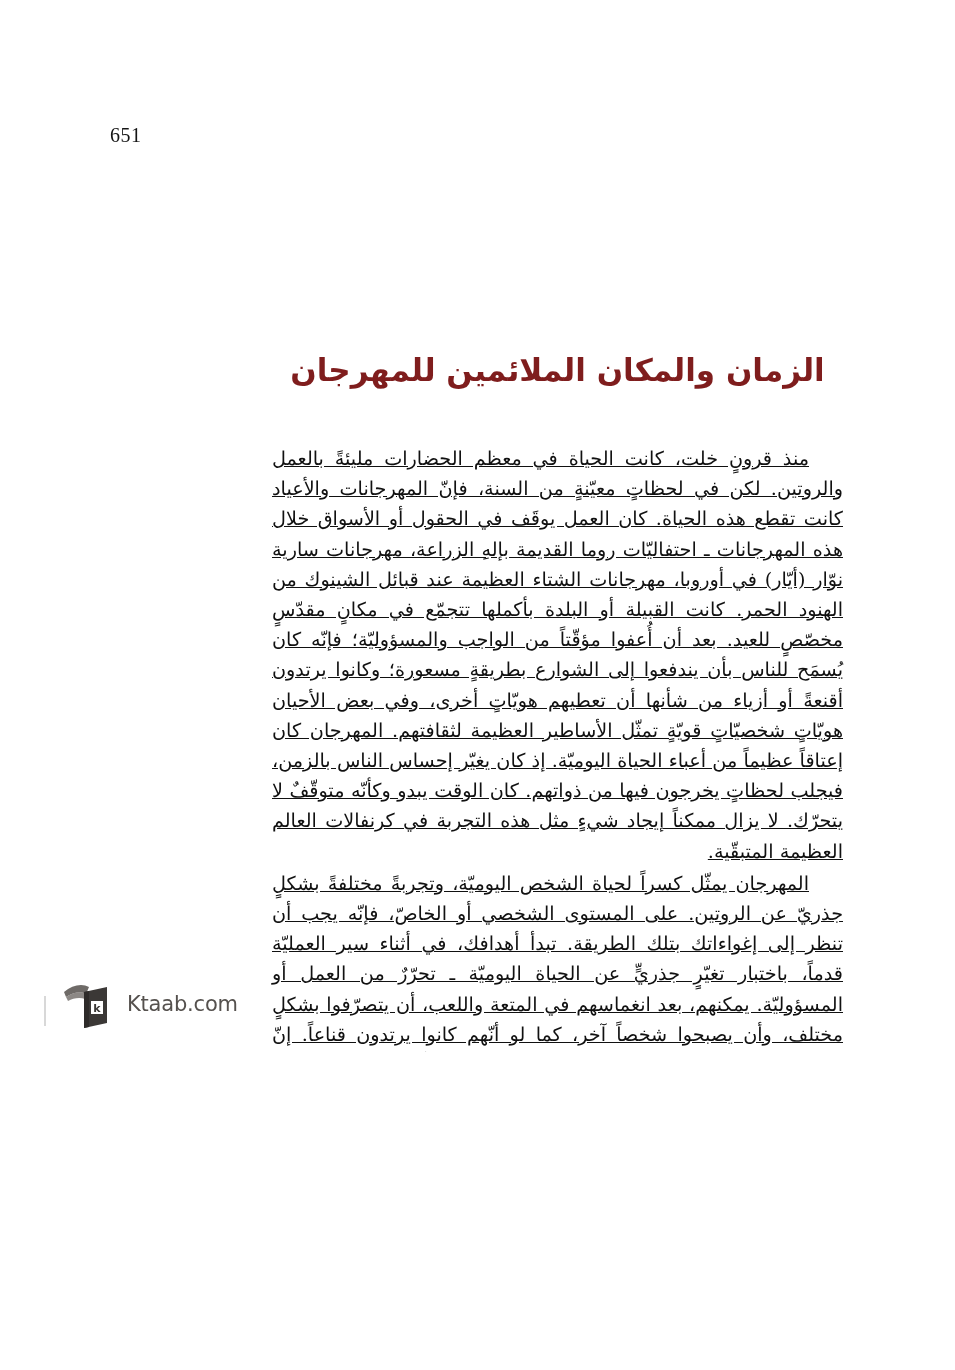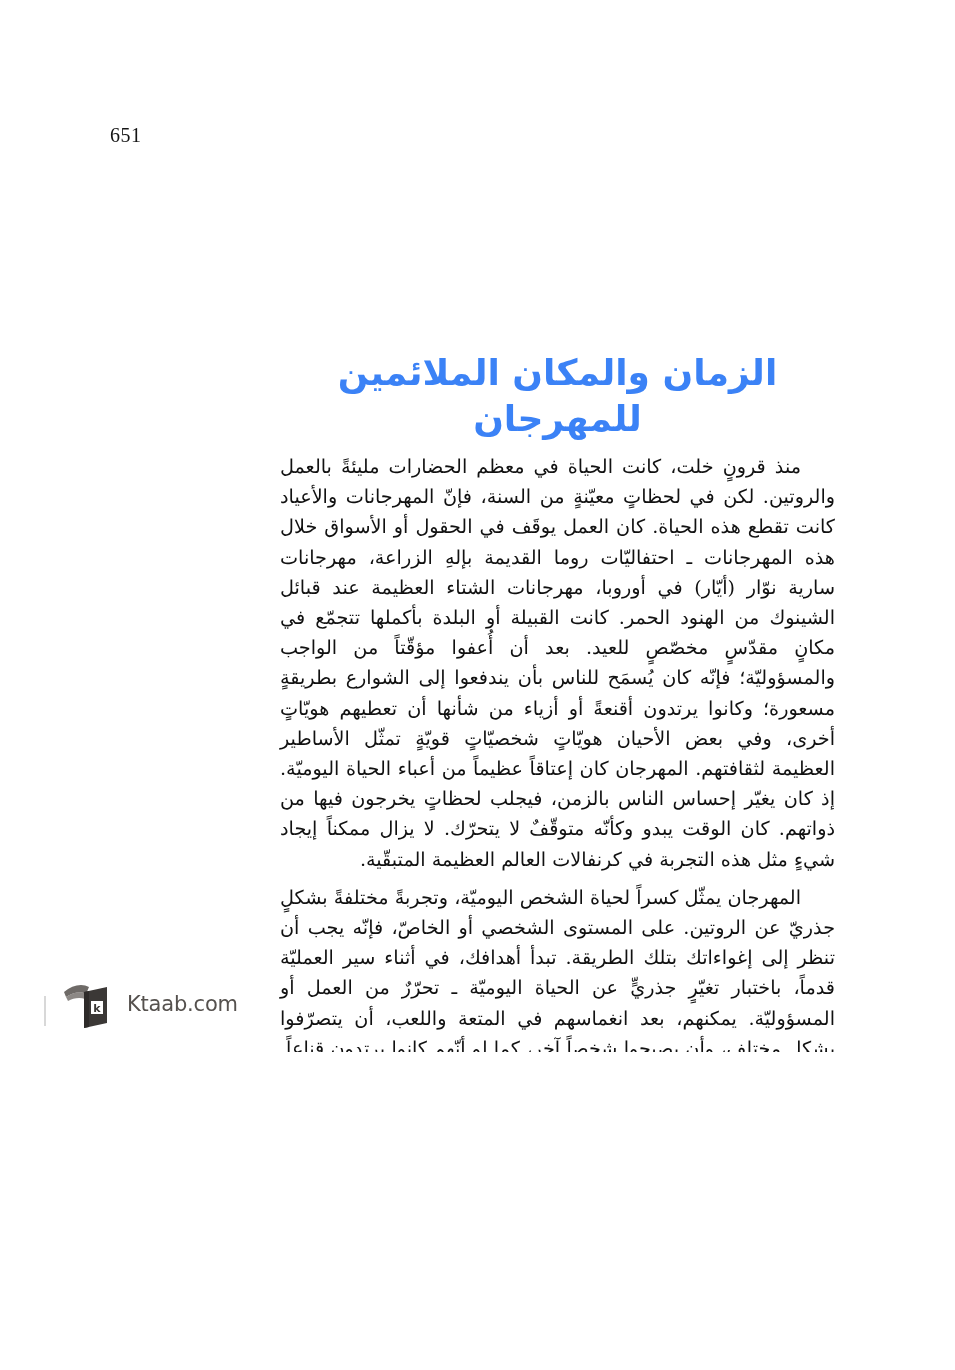--- a/index.html
+++ b/index.html
@@ -32,44 +32,45 @@
   
   .chapter-title {
     position: absolute;
     top: 326px;
     left: 272px;
     width: 571px;
     text-align: center;
     direction: rtl;
     font-family: "DejaVu Sans", "Liberation Sans", sans-serif;
     font-weight: 700;
-    font-size: 36px;
+    font-size: 31px;
     line-height: 46px;
-    color: #3b82f6;
+    color: #7f1d1d;
   }
 
   
   .text-block {
     position: absolute;
     top: 444px;
     left: 272px;
     width: 571px;
     direction: rtl;
     text-align: justify;
     text-justify: inter-word;
     font-family: "DejaVu Serif", "Liberation Serif", serif;
     font-size: 19.2px;
     line-height: 30.2px;
     color: #111111;
   }
 
   .text-block p {
-    margin: 8px;
+    margin: 0;
     text-indent: 34px;
     text-align: justify;
+    text-decoration: underline;
   }
 
   .text-block p + p {
     margin-top: 2px;
   }
 
   
   .text-block p:last-child {
     text-align: justify;
   }

